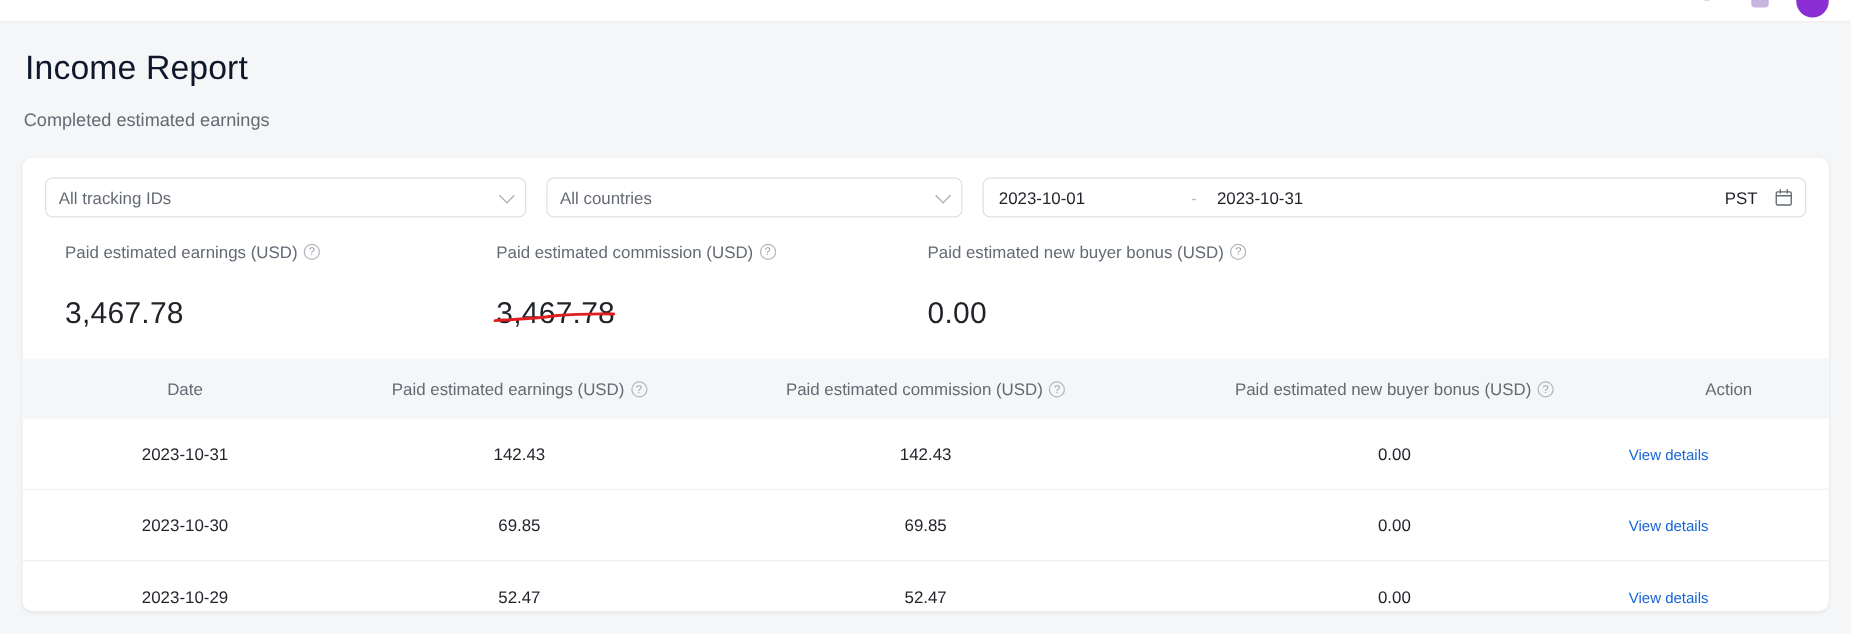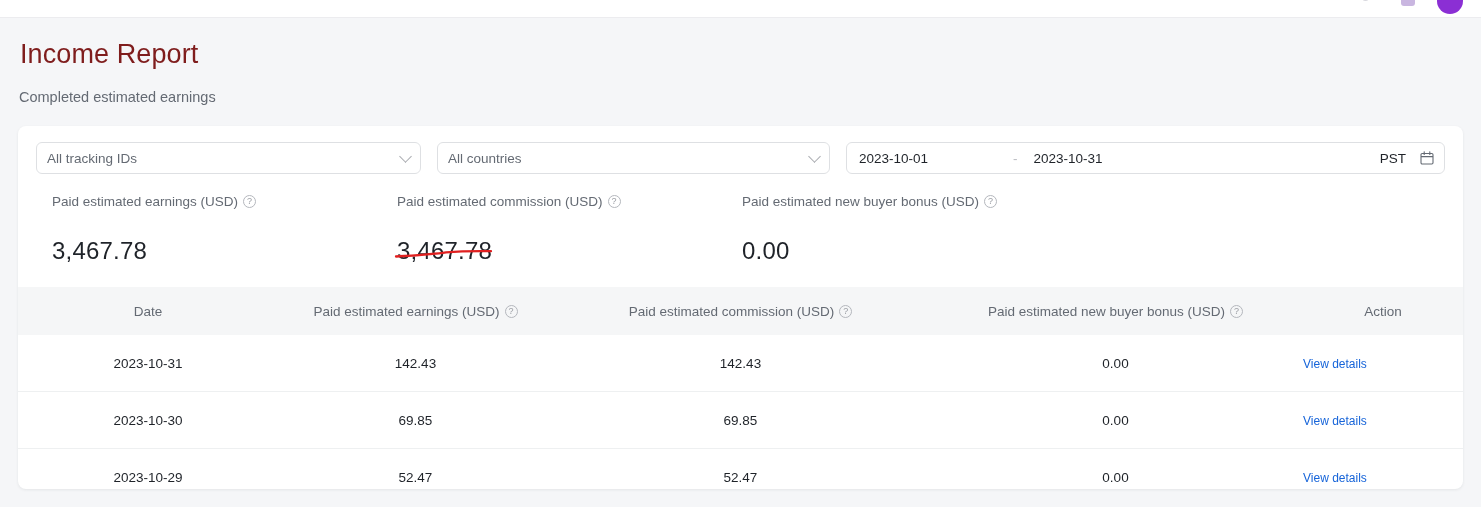--- a/index.html
+++ b/index.html
@@ -54,21 +54,21 @@
   }
 
   
   .page {
     padding: 0 18px;
   }
 
   .page-title {
     font-size: 27px;
     font-weight: 400;
-    color: #7f1d1d;
+    color: #0f172a;
     letter-spacing: .1px;
     padding: 20px 0 0 2px;
     line-height: 1.2;
   }
 
   
   .tabs {
     display: flex;
     align-items: flex-end;
     gap: 24px;
@@ -121,21 +121,21 @@
     background: #fff;
     display: flex;
     align-items: center;
     padding: 0 10px;
     font-size: 13.5px;
     color: #646a73;
     cursor: pointer;
     user-select: none;
   }
   .select-tracking { width: 385px; }
-  .select-country  { width: 393px; }
+  .select-country  { width: 333px; }
   .select-platform { width: 333px; }
 
   .select .chev {
     position: absolute;
     right: 10px;
     top: 50%;
     width: 9px;
     height: 9px;
     margin-top: -6px;
     border-right: 1.4px solid #a9abb0;

